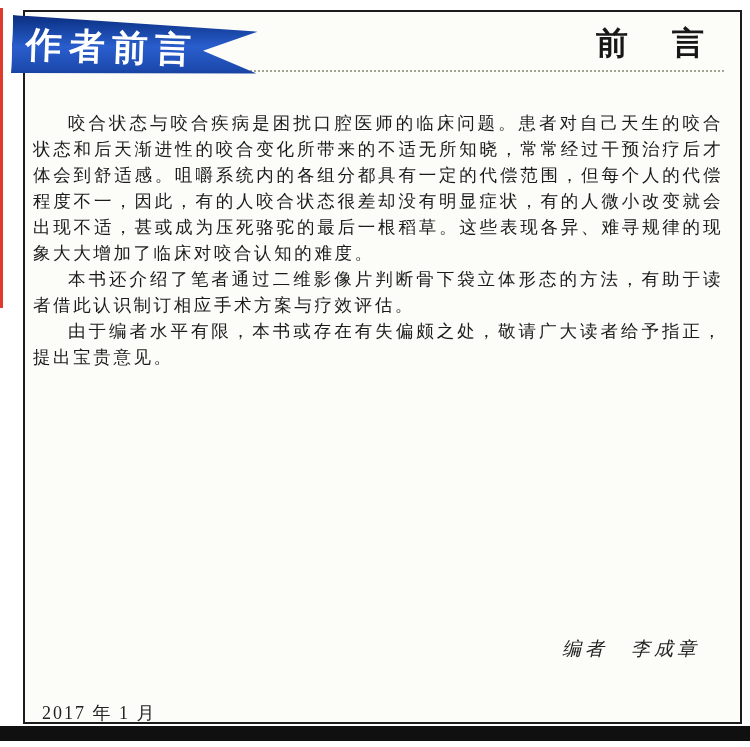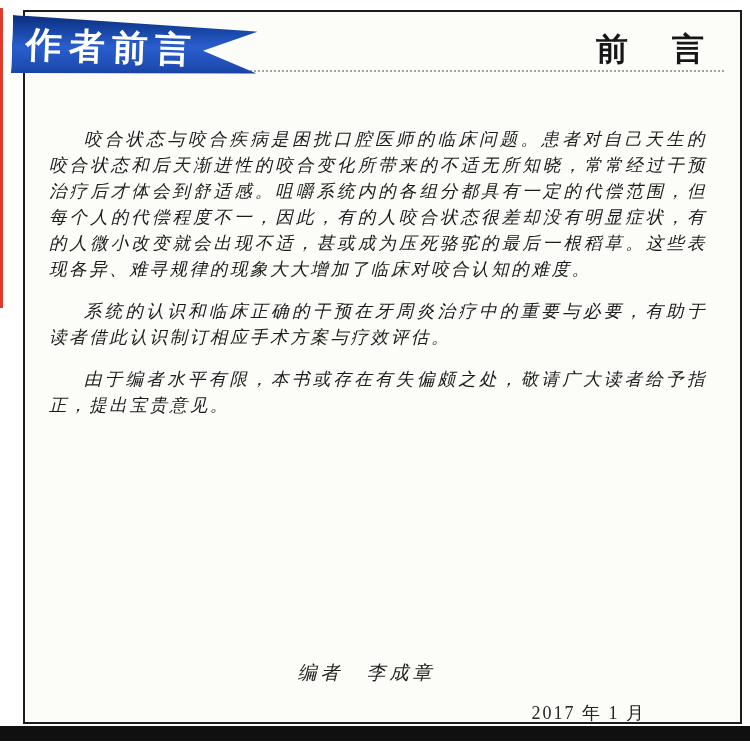--- a/index.html
+++ b/index.html
@@ -58,21 +58,21 @@
     font-size: 36px;
     letter-spacing: 7px;
     line-height: 1;
     padding-left: 14px;
     white-space: nowrap;
   }
 
   
   .page-title {
     position: absolute;
-    left: 596px; top: 28px;
+    left: 596px; top: 22px;
     font-family: "Liberation Sans", "DejaVu Sans", sans-serif;
     font-weight: bold;
     font-size: 32px;
     color: #171717;
     letter-spacing: 6px;
     white-space: nowrap;
     z-index: 2;
   }
 
   
@@ -90,41 +90,40 @@
     left: 33px; top: 110px;
     width: 690px;
     color: #1b1b1b;
     font-size: 17.5px;
     line-height: 26px;
     letter-spacing: 2.6px;
     text-align: justify;
     text-justify: inter-ideograph;
   }
   .content p {
-    margin: 16px;
+    margin: 0;
     text-indent: 2em;
-    font-style: italic;
   }
 
   
   .signature {
     position: absolute;
-    left: 33px; top: 660px;
+    left: 33px; top: 636px;
     width: 667px;
-    text-align: center;
+    text-align: right;
     font-style: italic;
     font-size: 19px;
     letter-spacing: 4px;
     color: #222222;
   }
   .date {
     position: absolute;
-    left: 16px; top: 701px;
+    left: 42px; top: 701px;
     width: 630px;
-    text-align: right;
+    text-align: left;
     font-size: 18px;
     letter-spacing: 2px;
     color: #222222;
   }
 </style>
 </head>
 <body>
 
 <div class="page-frame"></div>
 
@@ -133,21 +132,21 @@
 <div class="ribbon">
   <span class="ribbon-label">作者前言</span>
 </div>
 
 <div class="page-title">前　言</div>
 
 <div class="dotted-divider"></div>
 
 <div class="content">
   <p>咬合状态与咬合疾病是困扰口腔医师的临床问题。患者对自己天生的咬合状态和后天渐进性的咬合变化所带来的不适无所知晓，常常经过干预治疗后才体会到舒适感。咀嚼系统内的各组分都具有一定的代偿范围，但每个人的代偿程度不一，因此，有的人咬合状态很差却没有明显症状，有的人微小改变就会出现不适，甚或成为压死骆驼的最后一根稻草。这些表现各异、难寻规律的现象大大增加了临床对咬合认知的难度。</p>
-  <p>系统的认识和临床正确的干预在牙周炎治疗中的重要与必要，有助于读者借此认识制订相应手术方案与疗效评估。</p>
+  <p>本书还介绍了笔者通过二维影像片判断骨下袋立体形态的方法，有助于读者借此认识制订相应手术方案与疗效评估。</p>
   <p>由于编者水平有限，本书或存在有失偏颇之处，敬请广大读者给予指正，提出宝贵意见。</p>
 </div>
 
 <div class="signature">编者　李成章</div>
 
 <div class="date">2017 年 1 月</div>
 
 <div class="bottom-strip"></div>
 
 </body></html>

